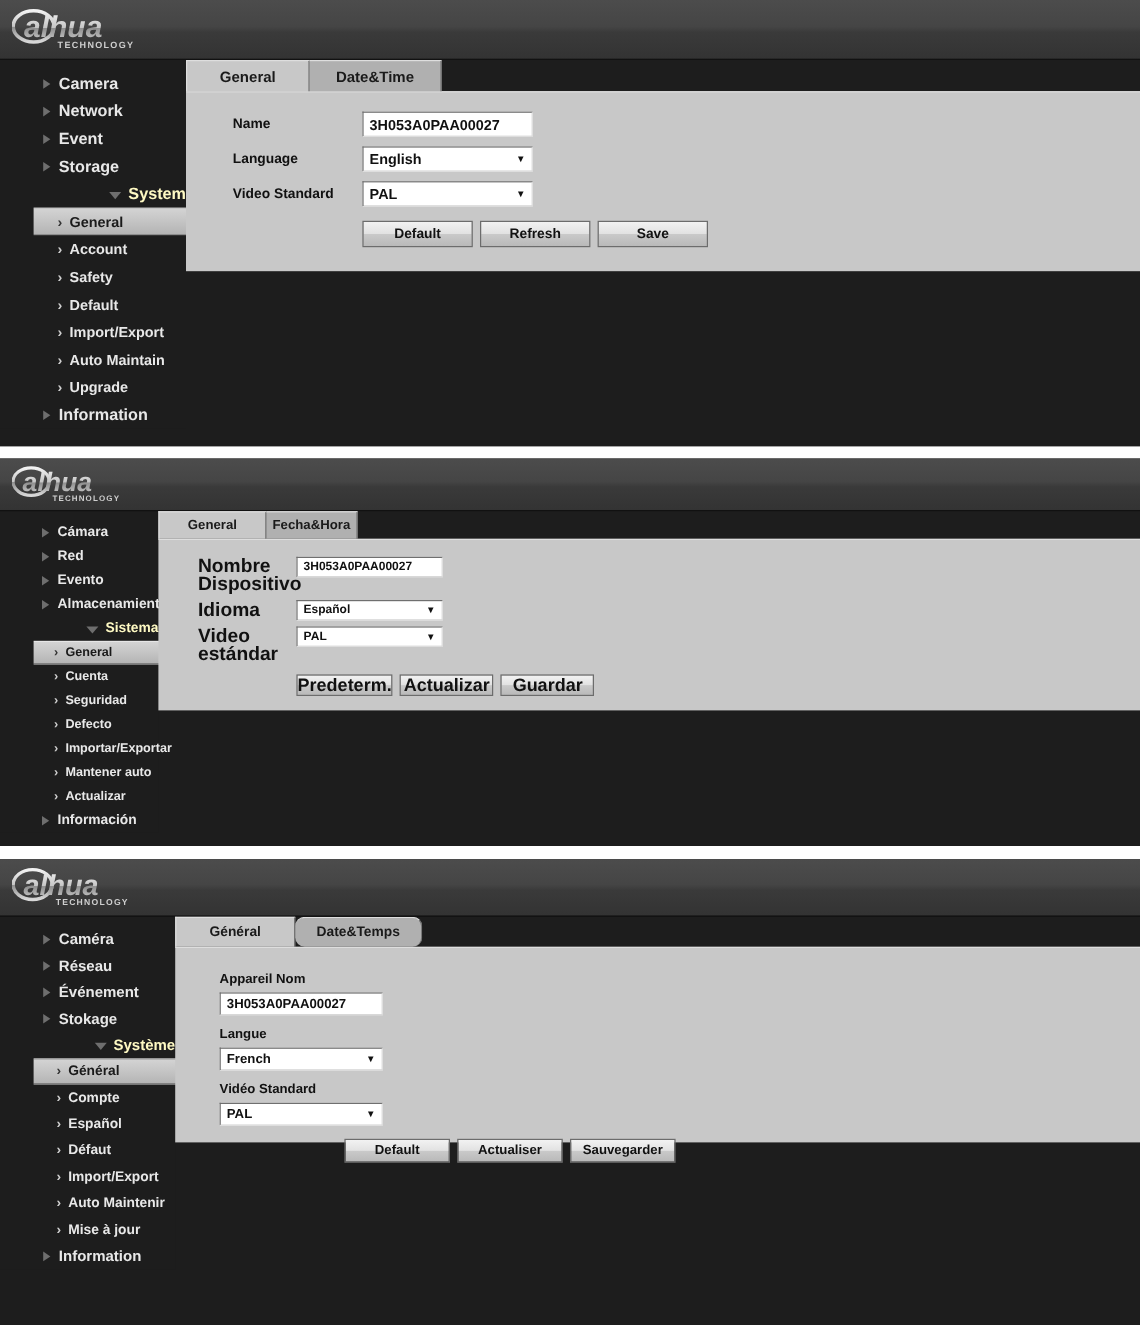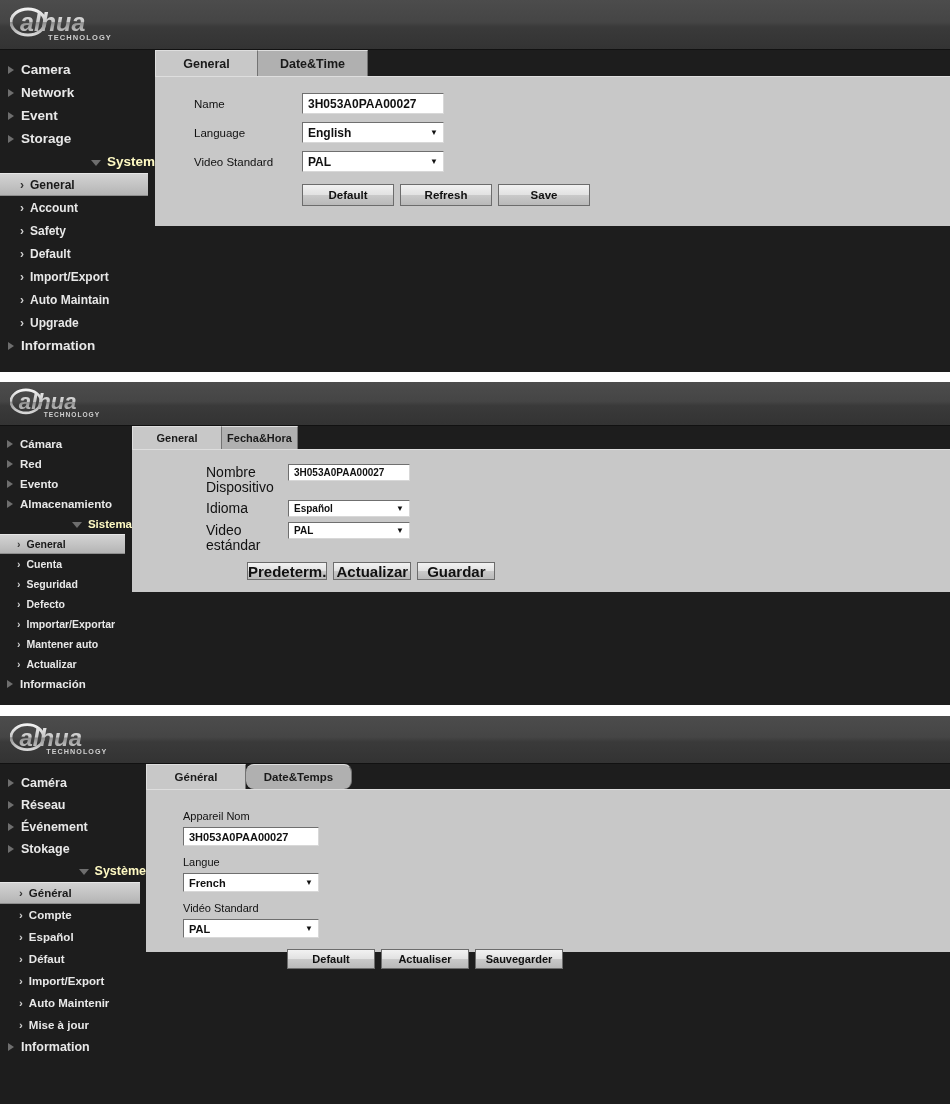--- a/index.html
+++ b/index.html
@@ -50,20 +50,21 @@
   .logo svg { display: block; }
 
   
   .body-row { display: flex; width: 100%; }
 
   
   .sidebar {
     background: #1d1d1d;
     flex: 0 0 auto;
     padding-top: 8px;
+    padding-left: 28px;
   }
   .p1 .sidebar { width: 155px; }
   .p2 .sidebar { width: 132px; }
   .p3 .sidebar { width: 146px; }
 
   .nav-top {
     display: flex;
     align-items: center;
     color: #e8e8e8;
     font-weight: bold;
@@ -164,23 +165,23 @@
   .form-rows { }
   .p1 .form-rows { padding: 16px 0 0 39px; }
   .p2 .form-rows { padding: 14px 0 0 33px; }
   .p3 .form-rows { padding: 16px 0 0 37px; }
 
   .frow { display: flex; align-items: flex-start; }
   .p1 .frow { margin-bottom: 7px; }
   .p2 .frow { margin-bottom: 5px; }
   .p3 .frow { margin-bottom: 6px; flex-direction: column; }
 
-  .flabel { font-weight: normal; color: #111; }
+  .flabel { font-weight: bold; color: #111; }
   .p1 .flabel { font-size: 11.5px; width: 108px; line-height: 22px; }
-  .p2 .flabel { font-size: 14px; width: 82px; line-height: 15px; padding-top: 1px; margin-left: 41px; }
+  .p2 .flabel { font-size: 16px; width: 82px; line-height: 15px; padding-top: 1px; }
   .p3 .flabel { font-size: 11px; width: 104px; line-height: 21px; }
 
   .textinput {
     background: #ffffff;
     border: 1px solid #6f6f6f;
     border-right-color: #d8d8d8;
     border-bottom-color: #d8d8d8;
     font-weight: bold;
     color: #101010;
     display: flex;

